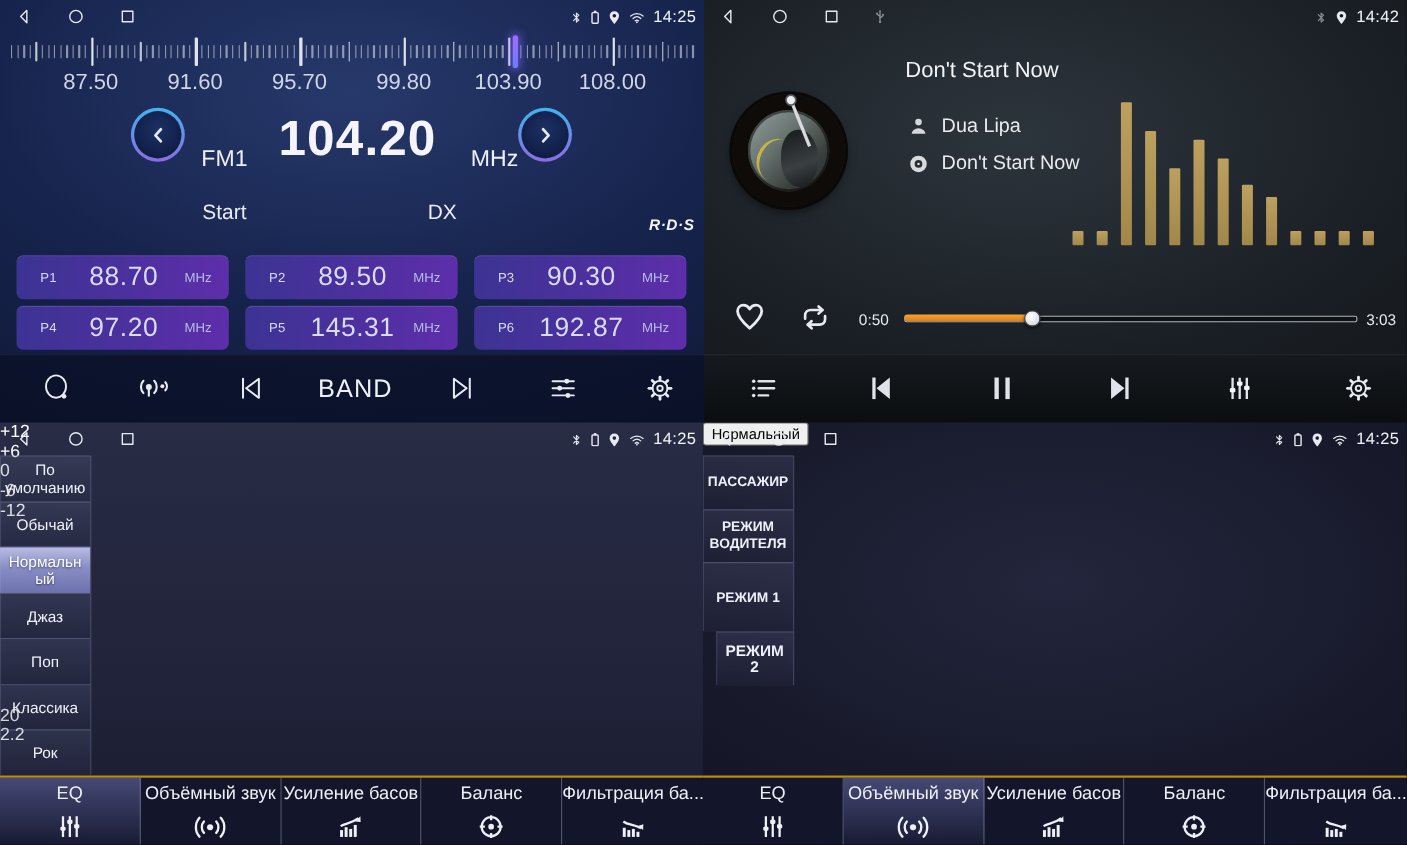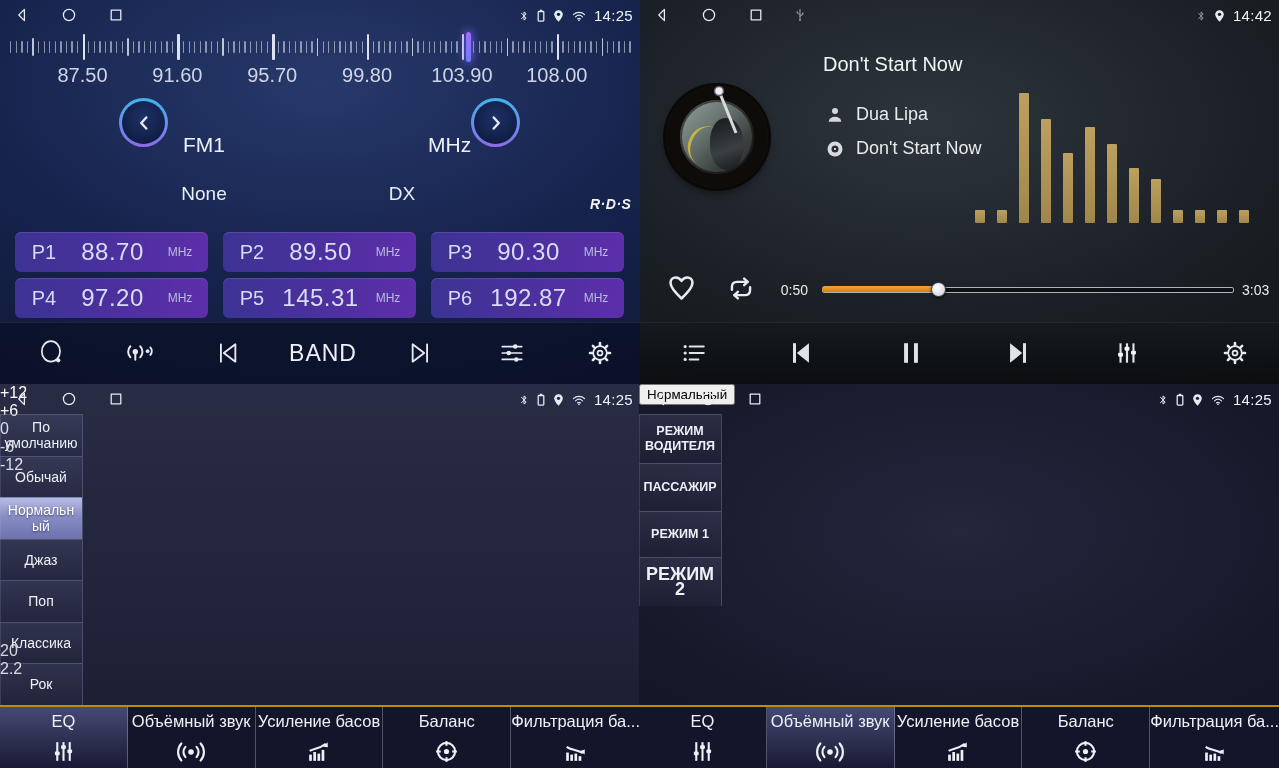--- a/index.html
+++ b/index.html
@@ -32,21 +32,21 @@
     display:flex;align-items:center;justify-content:center;}
   #freq-band{position:absolute;left:183px;top:133px;font-size:21px;color:#eef0f8;}
   #freq-val{position:absolute;left:250px;top:100px;width:150px;text-align:center;font-size:45px;font-weight:bold;color:#f5f4fa;letter-spacing:1px;}
   #freq-unit{position:absolute;left:428px;top:133px;font-size:21px;color:#eef0f8;}
   #radio-ps{position:absolute;left:172px;top:183px;width:64px;text-align:center;font-size:19px;color:#e9ecf5;}
   #radio-dx{position:absolute;left:382px;top:183px;width:40px;text-align:center;font-size:19px;color:#e9ecf5;}
   #rds-badge{position:absolute;left:590px;top:196px;font-size:14px;font-weight:bold;font-style:italic;color:#f4f4f8;letter-spacing:.5px;}
   .preset{position:absolute;width:193px;height:40px;border-radius:6px;border:0;cursor:pointer;
     background:linear-gradient(95deg,#3c3393 0%,#4d309f 55%,#5e2eab 100%);
     display:flex;align-items:center;color:#d7daf4;box-shadow:inset 0 1px 0 rgba(255,255,255,.12);}
-  .preset .pn{width:46px;text-align:center;font-size:20px;}
+  .preset .pn{width:46px;text-align:center;font-size:12px;}
   .preset .pf{flex:1;text-align:center;font-size:24px;color:#d9dcf6;letter-spacing:.5px;}
   .preset .pu{width:44px;text-align:center;font-size:12px;color:#b9bde4;}
   .rtoolbar{position:absolute;left:0;top:322px;width:100%;height:62px;background:rgba(7,11,28,.55);
     box-shadow:inset 0 1px 0 rgba(255,255,255,.07);}
   .tbi{position:absolute;top:50%;transform:translate(-50%,-50%);background:none;border:0;padding:4px;cursor:pointer;}
   .band-txt{font-size:23px;color:#eef0f8;letter-spacing:1px;font-family:"Liberation Sans","DejaVu Sans",sans-serif;}
 
   
   #vinyl{position:absolute;left:26px;top:86px;width:102px;height:102px;border-radius:50%;
     background:radial-gradient(circle,#4a4034 0 8%,#2a241d 10% 28%,#18140f 30% 42%,#0e0b08 44% 100%);
@@ -307,29 +307,30 @@
       </div>
 
     <button class="cbtn" style="left:119px;top:98px;">
       <span class="cin">
           <svg class="oicon" style="stroke-width:2.6" viewBox="0 0 24 24" width="22" height="22">
             <path d="M14.5 6 L9 12 L14.5 18"></path>
           </svg>
         </span>
     </button>
     <div id="freq-band">FM1</div>
+    <div id="freq-val">104.20</div>
     <div id="freq-unit">MHz</div>
     <button class="cbtn" style="left:471px;top:98px;">
       <span class="cin">
           <svg class="oicon" style="stroke-width:2.6" viewBox="0 0 24 24" width="22" height="22">
             <path d="M9.5 6 L15 12 L9.5 18"></path>
           </svg>
         </span>
     </button>
-    <div id="radio-ps">None</div>
+    <div id="radio-ps">Start</div>
     <div id="radio-dx">DX</div>
     <div id="rds-badge">R·D·S</div>
 
     <button class="preset" style="left:15px;top:232px;">
       <span class="pn">P1</span>
       <span class="pf">88.70</span>
       <span class="pu">MHz</span>
     </button>
     <button class="preset" style="left:223px;top:232px;">
       <span class="pn">P2</span>
@@ -776,24 +777,24 @@
             <path d="M2 6 C6.5 1.8 13.5 1.8 18 6"></path>
             <path d="M5 9.2 C8 6.4 12 6.4 15 9.2"></path>
             <path d="M7.8 12.2 C9.2 11 10.8 11 12.2 12.2"></path>
             <circle cx="10" cy="14" r="1.2" fill="#e8eaf2" stroke="none"></circle>
           </svg>
         </span>
       <span class="sbar-time">14:25</span>
     </div>
 
     <div class="side" id="sur-side">
+        <div class="side-item" style="height: 48.5px; font-size: 12.5px; font-weight: bold; line-height: 15px;">ПАССАЖИР</div>
         <div class="side-item" style="height: 48.5px; font-size: 12.5px; font-weight: bold; line-height: 15px;">РЕЖИМ ВОДИТЕЛЯ</div>
-        <div class="side-item" style="height: 48.5px; font-size: 12.5px; font-weight: bold; line-height: 15px;">ПАССАЖИР</div>
-        <div class="side-item" style="height: 46px; font-size: 12.5px; font-weight: bold; line-height: 15px;">РЕЖИМ 1</div>
-        <div class="side-item" style="height: 48.5px; font-size: 18px; font-weight: bold; line-height: 15px;">РЕЖИМ 2</div>
+        <div class="side-item" style="height: 63px; font-size: 12.5px; font-weight: bold; line-height: 15px;">РЕЖИМ 1</div>
+        <div class="side-item" style="height: 48.5px; font-size: 14px; font-weight: bold; line-height: 15px; margin-left: 12px;">РЕЖИМ 2</div>
       </div>
 
     <button id="sur-preset">Нормальный</button>
 
     <div id="car">
       <div class="seat" style="left:13px;top:13px;">
           <div class="hr"></div>
           <div class="bk"></div>
           <div class="cu"></div>
         </div>

